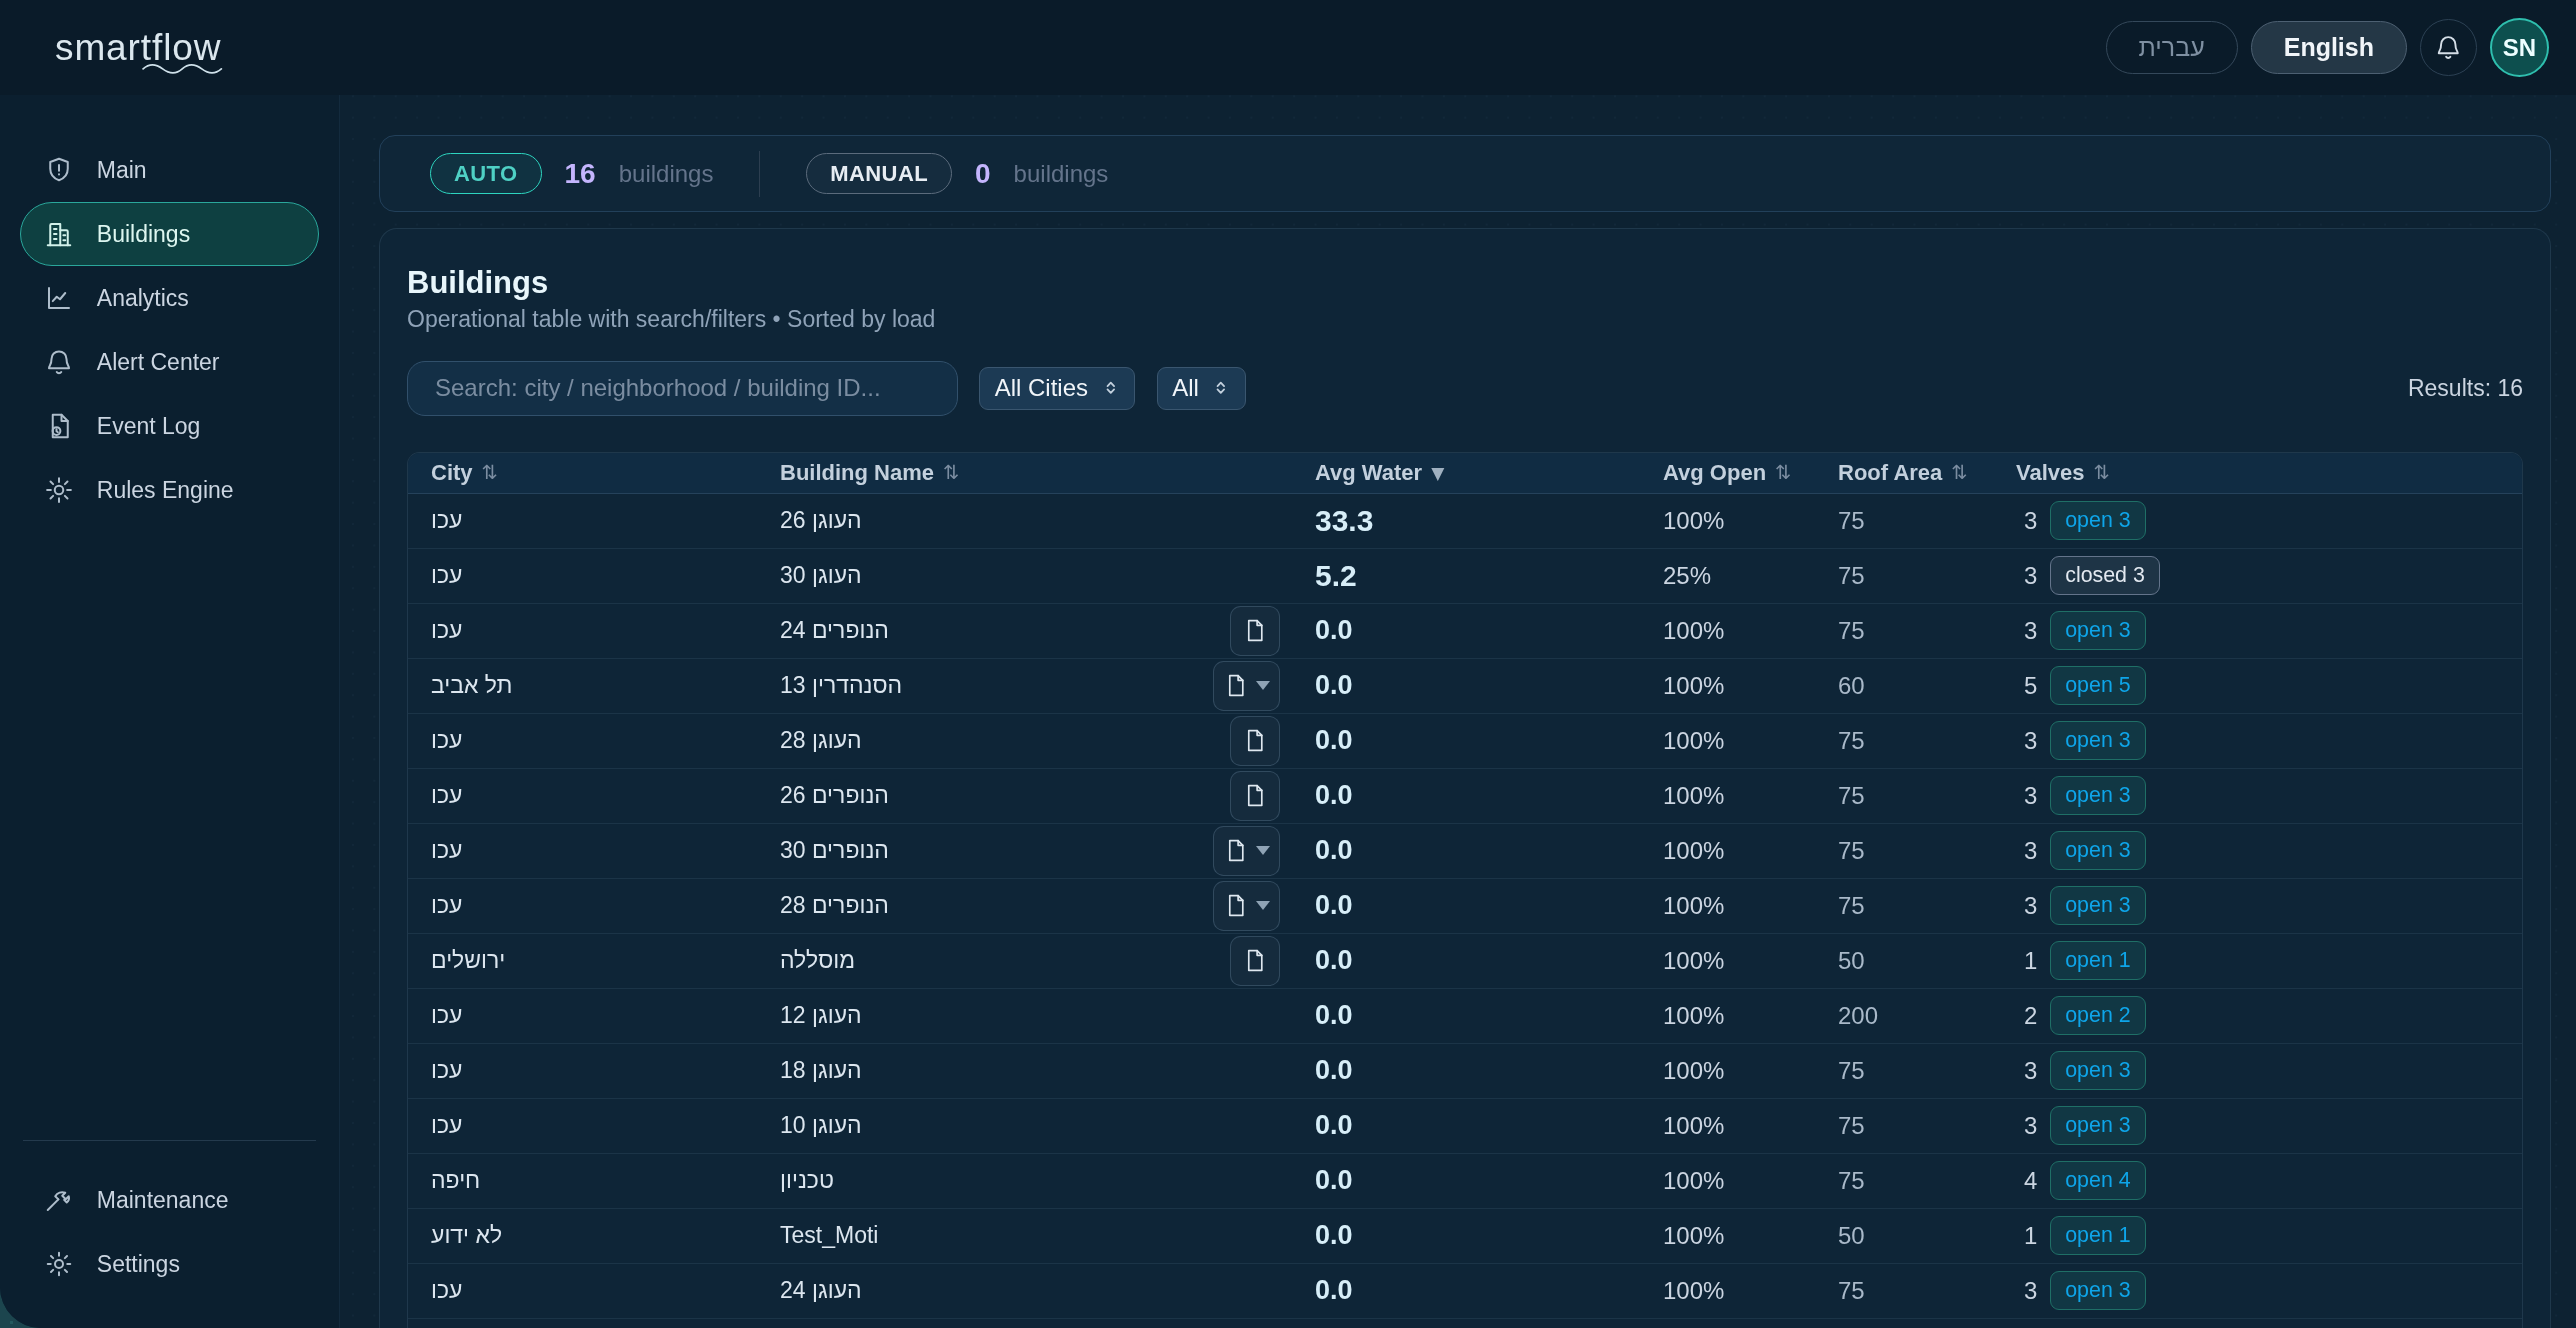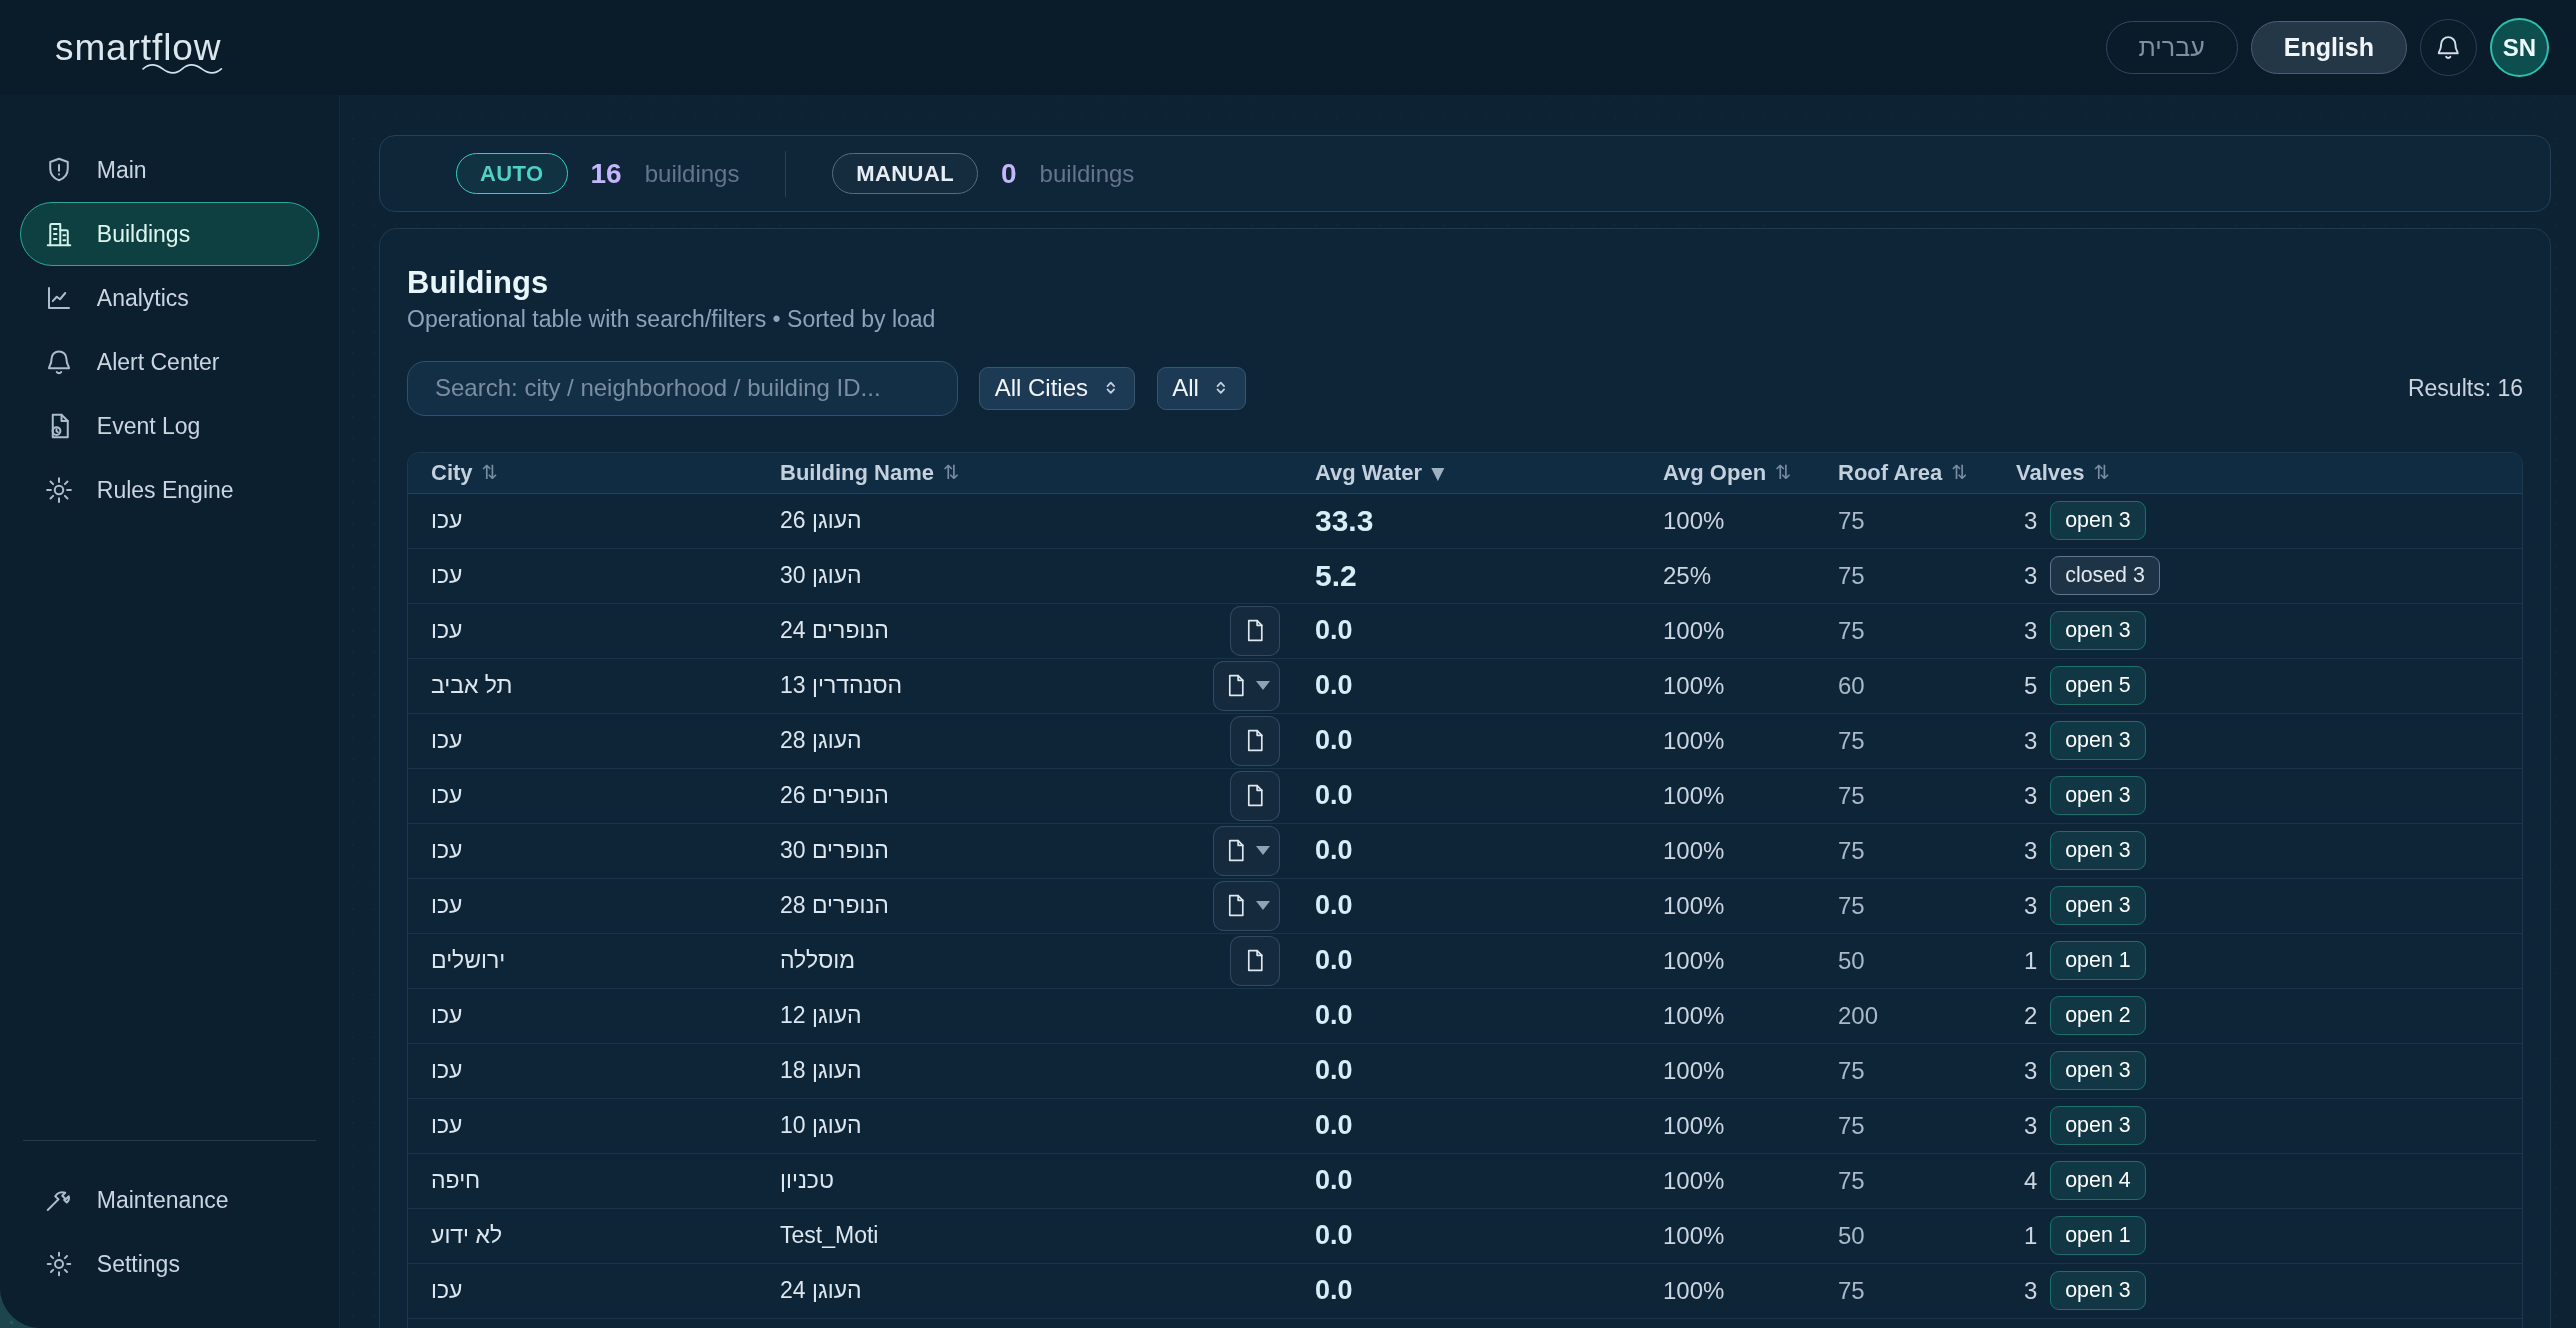--- a/index.html
+++ b/index.html
@@ -55,21 +55,21 @@
   }
   .side-item .s-icon { display:flex; color:#aebdcb; }
   .side-item.active { background:#0e4041; border-color:#2aa79b; color:#ddf6f0; }
   .side-item.active .s-icon { color:#d2f1ea; }
   .side-spacer { flex:1; }
   .side-divider { height:0.9px; background:rgba(148,184,216,.18); margin:0 5.3px 27px 5.3px; }
   
   .main { flex:1; display:flex; flex-direction:column; padding:40px 25px 0 39px; min-width:0; }
   .chipbar {
     flex:0 0 77px; border-radius:16px; background:#0f2638;
-    border:0.9px solid #22405a; display:flex; align-items:center; padding:0 76px; gap:23px;
+    border:0.9px solid #22405a; display:flex; align-items:center; padding:0 50px; gap:23px;
   }
   .mode-pill {
     height:41px; padding:0 23px; border-radius:20.5px; display:flex; align-items:center;
     font-size:22px; font-weight:700; letter-spacing:0.4px;
   }
   .mode-pill.auto { border:1.3px solid #2dd4bf; color:#4fd1c5; background:rgba(45,212,191,.07); }
   .mode-pill.manual { border:1.3px solid #5b6b7c; color:#e7edf3; background:rgba(100,116,139,.08); }
   .chip-count { font-size:28px; font-weight:700; color:#c4b5fd; }
   .chip-suffix { font-size:24px; color:#64748b; }
   .chip-divider { width:0.9px; height:46px; background:#2c3e50; margin:0 23px; }
@@ -129,21 +129,21 @@
   .caret { width:0; height:0; border-left:7.1px solid transparent; border-right:7.1px solid transparent; border-top:9.8px solid #8fa3b5; }
   .c-water { font-size:27px; font-weight:700; color:#d7eef8; }
   .c-water.big { font-size:30px; }
   .c-open { font-size:24px; color:#cbd5e1; }
   .c-roof { font-size:24px; color:#a9b9c9; }
   .c-vcount { font-size:24px; color:#cbd5e1; width:21.4px; display:inline-block; text-align:right; }
   .vbadge {
     margin-left:12.5px; height:39px; padding:0 14.3px; border-radius:9px;
     display:flex; align-items:center; font-size:21.4px;
   }
-  .vbadge.open { background:rgba(45,212,191,.10); border:0.9px solid #1f6f66; color:#ffffff; }
+  .vbadge.open { background:rgba(45,212,191,.10); border:0.9px solid #1f6f66; color:#0ea5e9; }
   .vbadge.closed { background:rgba(148,163,184,.12); border:0.9px solid #64748b; color:#e2e8f0; }
 </style>
 </head>
 <body>
 
 <div class="shell">
 
   <div class="topbar">
     <div class="logo">
       <span>smartflow</span>

